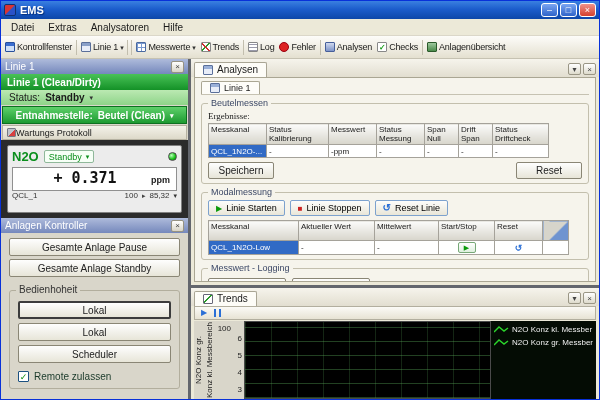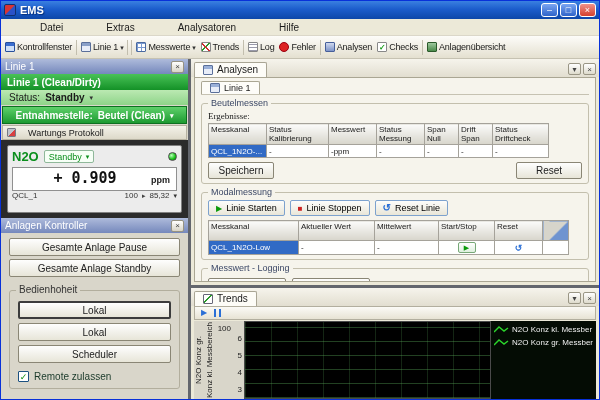--- a/index.html
+++ b/index.html
@@ -12,21 +12,21 @@
   .titlebar{height:18px;flex:0 0 18px;background:linear-gradient(180deg,#3a80e0 0%,#1c5dcc 45%,#0d47a9 100%);display:flex;align-items:center;gap:4px;padding:0 3px;}
   .app-icon{width:12px;height:12px;border-radius:2px;background:linear-gradient(135deg,#d83434 0 49%,#2a52c8 51% 100%);border:1px solid #10306e;}
   .wtitle{color:#fff;font-weight:bold;font-size:11px;text-shadow:1px 1px 1px #06307a;}
   .tb-btns{margin-left:auto;display:flex;gap:2px;}
   .tb-btn{width:17px;height:14px;border-radius:3px;color:#fff;font-size:9px;line-height:12px;text-align:center;border:1px solid #fff;}
   .tb-btn.b-min,.tb-btn.b-max{background:linear-gradient(180deg,#7aa5f2,#2e63c9);}
   .tb-btn.b-close{background:linear-gradient(180deg,#f1928a,#d3402e);}
 
   
   .menubar{height:17px;flex:0 0 17px;background:#ece9d8;display:flex;align-items:center;padding:0 4px;gap:2px;border-bottom:1px solid #dbd7c9;}
-  .menu-item{padding:19px 6px;font-size:10px;margin-left:29px;}
+  .menu-item{padding:19px 6px;font-size:10px;}
   .toolbar{height:23px;flex:0 0 23px;background:linear-gradient(180deg,#fdfcf9,#e4e0d0);display:flex;align-items:center;padding:0 2px;gap:1px;border-bottom:1px solid #c6c2b2;white-space:nowrap;overflow:hidden;}
   .tool-item{display:flex;align-items:center;gap:2px;padding:1px 2px;border-radius:2px;font-size:9px;letter-spacing:-0.2px;}
   .tool-sep{width:1px;height:15px;background:#c2beae;margin:0 1px;flex:0 0 1px;}
   .ticon{width:10px;height:10px;flex:0 0 10px;display:inline-block;border-radius:1px;font-size:8px;line-height:9px;text-align:center;}
   .i0{background:linear-gradient(180deg,#3a6ed0 35%,#cfe0f8 35%);border:1px solid #28509c;}
   .i1{background:linear-gradient(180deg,#8aa0c8 35%,#e8edf8 35%);border:1px solid #5a6f9a;}
   .i2{background:linear-gradient(180deg,#d05038 45%,#f2c5b5 45%);border:1px solid #9a3020;}
   .i3{background-color:#fff;background-image:linear-gradient(#7a9ad0 1px,transparent 1px),linear-gradient(90deg,#7a9ad0 1px,transparent 1px);background-size:4px 4px;border:1px solid #4a6aa0;}
   .i4{background-color:#fff;background-image:linear-gradient(45deg,transparent 40%,#d03030 40% 52%,transparent 52%),linear-gradient(135deg,transparent 40%,#2a9a2a 40% 52%,transparent 52%);border:1px solid #888;}
   .i5{background-color:#fff;background-image:repeating-linear-gradient(0deg,#99a 0 1px,transparent 1px 3px);border:1px solid #888;}
@@ -40,21 +40,21 @@
 
   
   .content{flex:1;display:flex;min-height:0;}
   .left{flex:0 0 190px;width:190px;display:flex;flex-direction:column;background:#d9d6ca;border-right:3px solid #63666d;min-height:0;}
   .panel-hdr{height:15px;flex:0 0 15px;background:linear-gradient(180deg,#aebbdb,#7588bc);color:#fff;display:flex;align-items:center;padding:0 4px;font-size:10px;gap:3px;}
   .panel-x{margin-left:auto;width:13px;height:12px;background:linear-gradient(#fff,#d8d4c6);color:#444;border:1px solid #979382;text-align:center;line-height:10px;font-size:8px;border-radius:2px;}
   .green-hdr{height:16px;flex:0 0 16px;background:linear-gradient(180deg,#49c257,#149127);color:#fff;font-weight:bold;display:flex;align-items:center;padding:0 6px;font-size:10px;}
   .status-row{height:15px;flex:0 0 15px;background:linear-gradient(180deg,#bbe9b2,#8ed489);display:flex;align-items:center;padding:0 8px;gap:5px;font-size:10px;}
   .status-row b{font-size:10px;}
   .sample-btn{height:18px;flex:0 0 18px;margin:1px 1px 0;background:linear-gradient(180deg,#5ed06a,#1d9a31);border:1px solid #0d7020;color:#fff;font-weight:bold;display:flex;align-items:center;justify-content:center;gap:5px;font-size:10px;}
-  .wartung{height:15px;flex:0 0 15px;margin:1px 1px 0;background:linear-gradient(180deg,#f4f2ea,#ddd9c9);display:flex;align-items:center;gap:12px;padding:0 4px;border:1px solid #b5b1a1;font-size:9px;}
+  .wartung{height:15px;flex:0 0 15px;margin:1px 1px 0;background:linear-gradient(180deg,#f4f2ea,#ddd9c9);display:flex;align-items:center;gap:0;padding:0 4px;border:1px solid #b5b1a1;font-size:9px;}
   .w-icon{width:9px;height:9px;background:linear-gradient(135deg,#c0c4cc 55%,#d84040 55%);border:1px solid #767a85;border-radius:1px;}
   .dark-area{flex:0 0 78px;height:78px;background:#2b2b2b;padding:5px 6px;}
   .instr{background:#ececec;border:1px solid #808080;border-radius:2px;padding:3px 4px;height:100%;display:flex;flex-direction:column;}
   .instr-top{display:flex;align-items:center;gap:5px;}
   .gas{color:#0b8f1d;font-weight:bold;font-size:13px;}
   .mode-btn{background:#f6fff6;border:1px solid #8fb89a;color:#0b8f1d;font-size:9px;padding:0 4px;height:13px;display:inline-flex;gap:4px;align-items:center;border-radius:2px;}
   .led{width:9px;height:9px;border-radius:50%;margin-left:auto;border:1px solid #4a4a4a;background:radial-gradient(circle at 35% 35%,#b8ffb8,#17c217 60%,#0a7d0a);}
   .lcd{background:#fff;border:1px solid #909090;margin-top:3px;display:flex;align-items:baseline;padding:1px 6px;height:24px;}
   .lcd-val{flex:1;text-align:center;font-family:"DejaVu Sans Mono",monospace;font-weight:bold;font-size:15px;color:#111;}
   .lcd-unit{font-size:9px;font-weight:bold;color:#222;}
@@ -223,21 +223,21 @@
         <div class="instr">
           <div class="instr-top">
             <span class="gas">N2O</span>
             <span class="mode-btn">
               <span>Standby</span>
               <span class="dd grn">▾</span>
             </span>
             <span class="led"></span>
           </div>
           <div class="lcd">
-            <span class="lcd-val">+ 0.909</span>
+            <span class="lcd-val">+ 0.371</span>
             <span class="lcd-unit">ppm</span>
           </div>
           <div class="instr-bot">
             <span>QCL_1</span>
             <span class="spacer"></span>
             <span>100</span>
             <span class="arr">▸</span>
             <span>85,32</span>
             <span class="dd">▾</span>
           </div>

